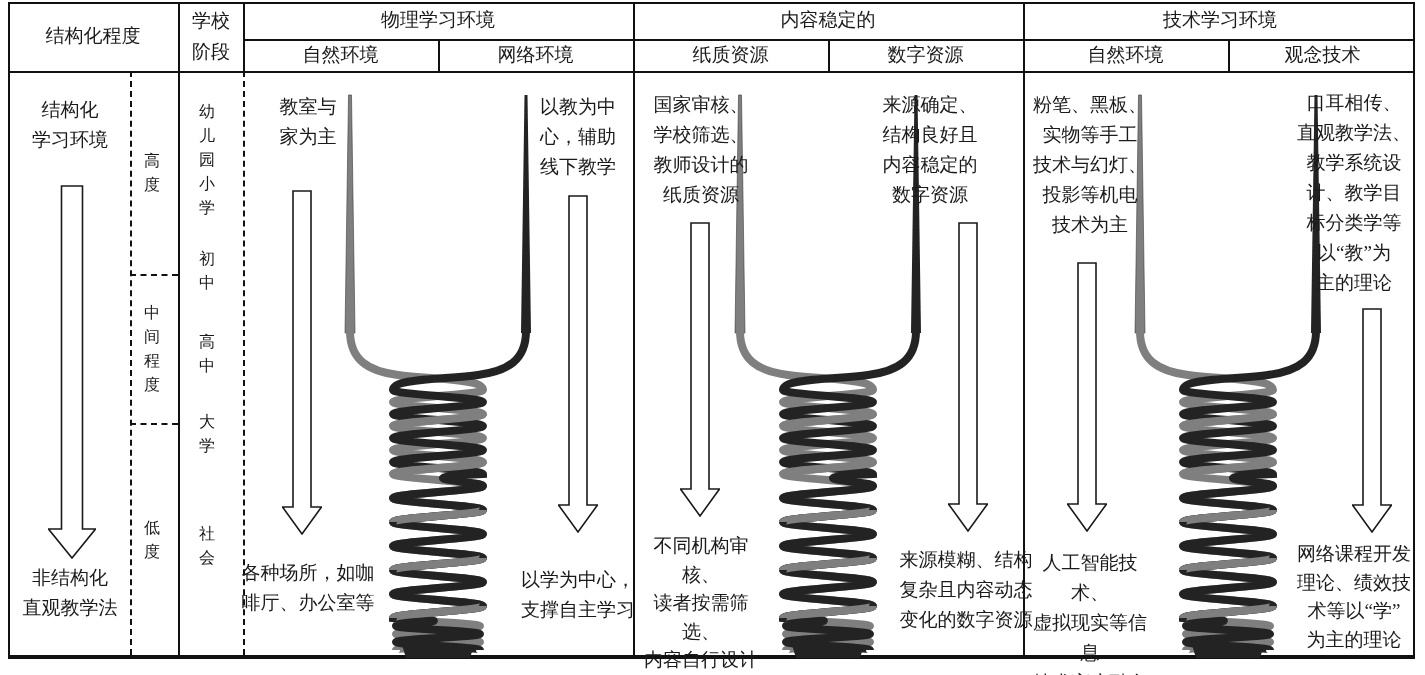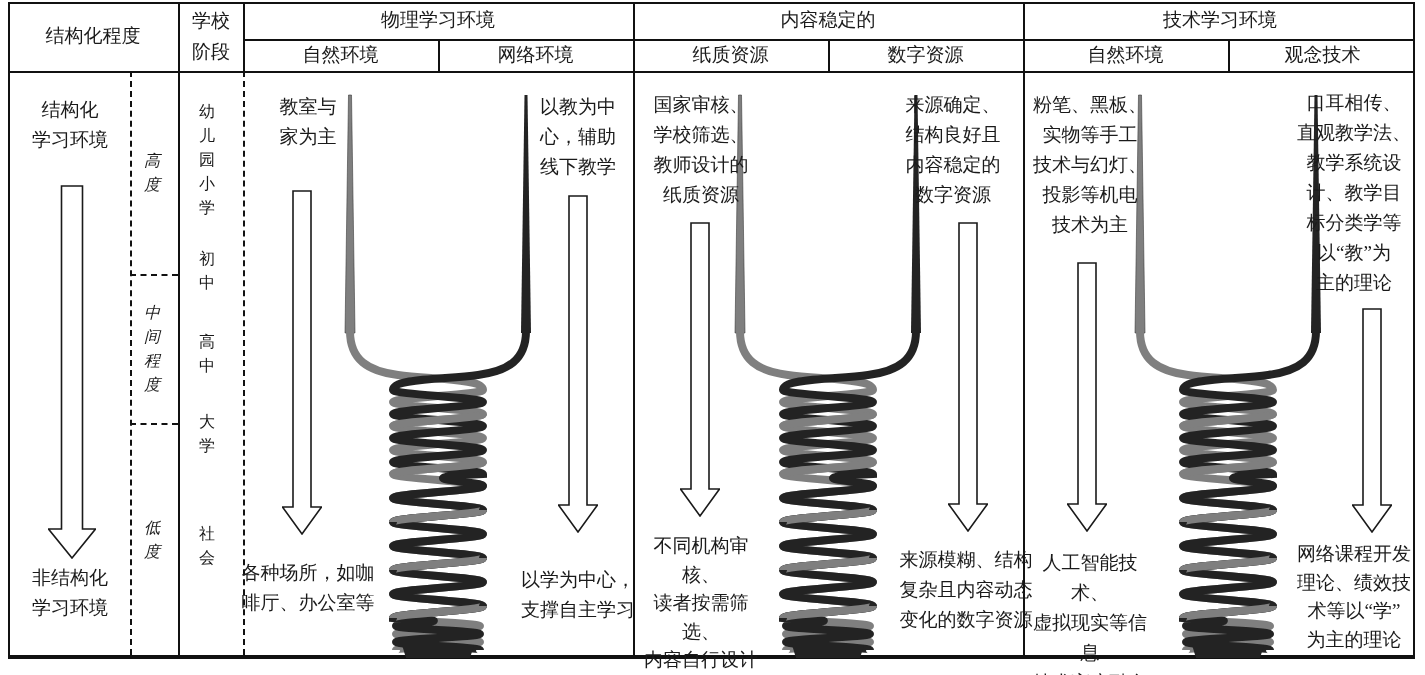--- a/index.html
+++ b/index.html
@@ -12,21 +12,21 @@
   .vline{position:absolute;width:0;border-left:2px solid #111;}
   .vline.dash{border-left-style:dashed;}
   .hline{position:absolute;height:0;border-top:2px solid #111;}
   .hline.dash{border-top-style:dashed;}
   .txt{position:absolute;text-align:center;font-size:19px;line-height:1.58;white-space:pre-line;}
   .cell{line-height:1.58;}
   .tight{line-height:1.5;}
   .hdr{display:flex;align-items:center;justify-content:center;white-space:pre-line;}
   .wrap2{word-break:break-all;}
   .vstack{width:22px;line-height:1.5;text-align:left;word-break:break-all;font-size:16px;}
-  .zone{position:absolute;left:132px;width:46px;display:flex;align-items:center;justify-content:center;font-style:italic;}
+  .zone{position:absolute;left:132px;width:46px;display:flex;align-items:center;justify-content:center;}
   .stage{position:absolute;left:199px;}
   svg.arr,svg.coil{position:absolute;display:block;}
   .arrow-shape{fill:#ffffff;stroke:#1a1a1a;stroke-width:1.6;stroke-linejoin:miter;}
   .s-gray{stroke:#7f7f7f;stroke-width:8;fill:none;}
   .s-dark{stroke:#232323;stroke-width:8;fill:none;}
   .f-gray{fill:#7f7f7f;stroke:#3a3a3a;stroke-width:0.6;}
   .f-dark{fill:#232323;}
 </style>
 </head>
 <body>
@@ -78,21 +78,21 @@
   <div class="txt hdr" style="left:828px;top:39px;width:195px;height:32px">数字资源</div>
   <div class="txt hdr" style="left:1023px;top:39px;width:205px;height:32px">自然环境</div>
   <div class="txt hdr" style="left:1228px;top:39px;width:189px;height:32px">观念技术</div>
 
   <div class="txt" style="left:10px;top:95px;width:120px">结构化
 学习环境</div>
   <svg class="arr" style="left:48px;top:185px" width="48" height="374" viewBox="0 0 48 374">
     <polygon class="arrow-shape" points="13.5,1 13.5,344 0.5,344 24,373 47.5,344 34.5,344 34.5,1"></polygon>
   </svg>
   <div class="txt" style="left:10px;top:563px;width:120px">非结构化
-学习环境</div>
+直观教学法</div>
 
   <div class="zone" style="top:71px;height:203px">
     <div class="vstack">高度</div>
   </div>
   <div class="zone" style="top:274px;height:149px">
     <div class="vstack">中间程度</div>
   </div>
   <div class="zone" style="top:423px;height:234px">
     <div class="vstack">低度</div>
   </div>
@@ -136,21 +136,21 @@
 教师设计的
 纸质资源</div>
   <svg class="arr" style="left:680px;top:222px" width="40" height="295" viewBox="0 0 40 295">
     <polygon class="arrow-shape" points="11,1 11,267 0.5,267 20,294 39.5,267 29,267 29,1"></polygon>
   </svg>
   <div class="txt cell tight" style="left:636px;top:532px;width:130px">不同机构审核、
 读者按需筛选、
 内容自行设计
 的纸质资源</div>
 
-  <div class="txt cell" style="left:885px;top:90px;width:136px">来源确定、
+  <div class="txt cell" style="left:862px;top:90px;width:136px">来源确定、
 结构良好且
 内容稳定的
 数字资源</div>
   <svg class="arr" style="left:948px;top:222px" width="40" height="310" viewBox="0 0 40 310">
     <polygon class="arrow-shape" points="11,1 11,282 0.5,282 20,309 39.5,282 29,282 29,1"></polygon>
   </svg>
   <div class="txt cell" style="left:898px;top:545px;width:136px">来源模糊、结构
 复杂且内容动态
 变化的数字资源</div>
 

